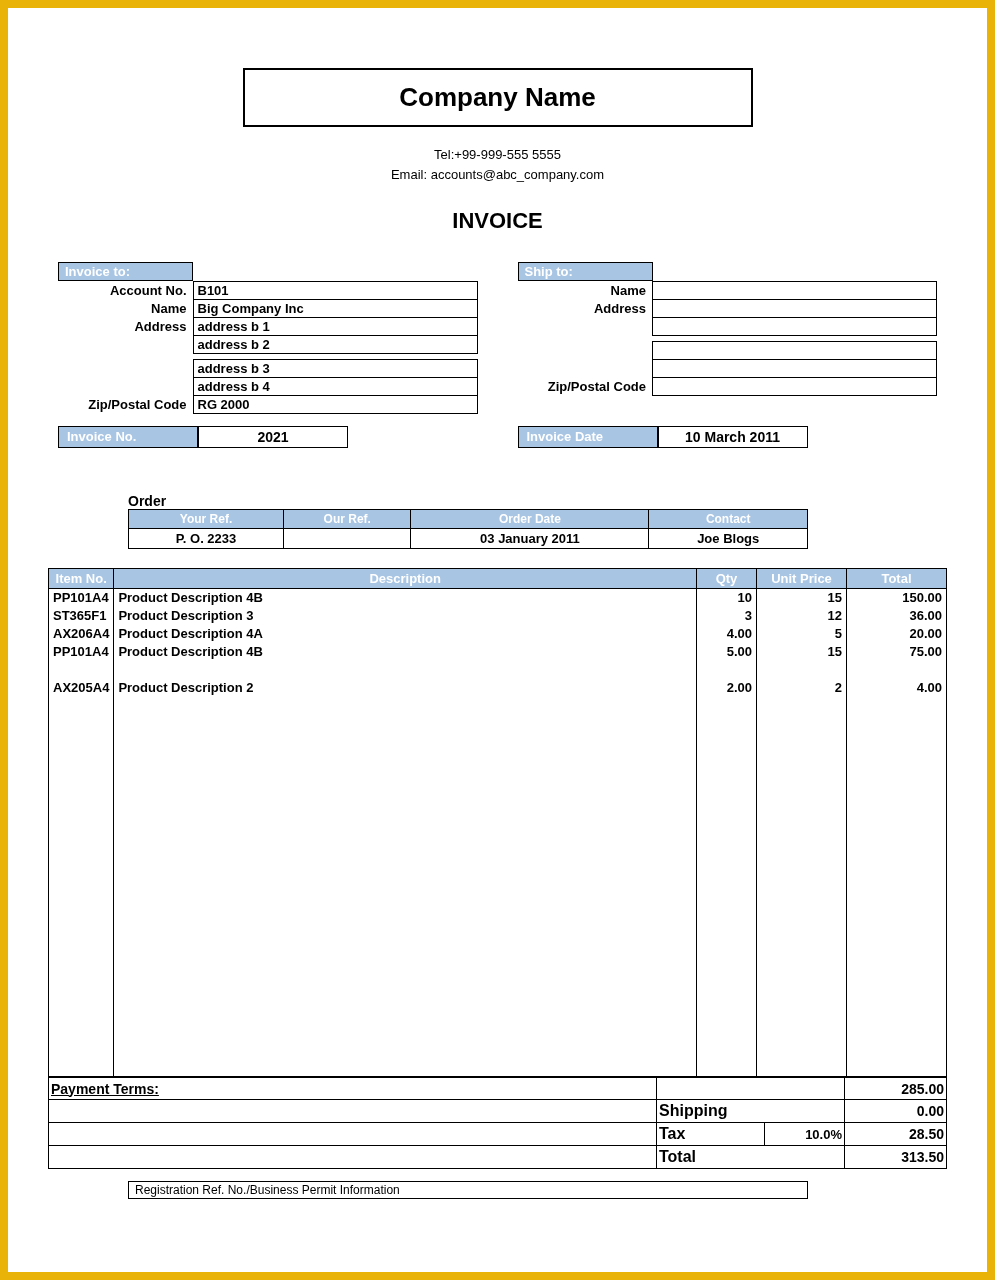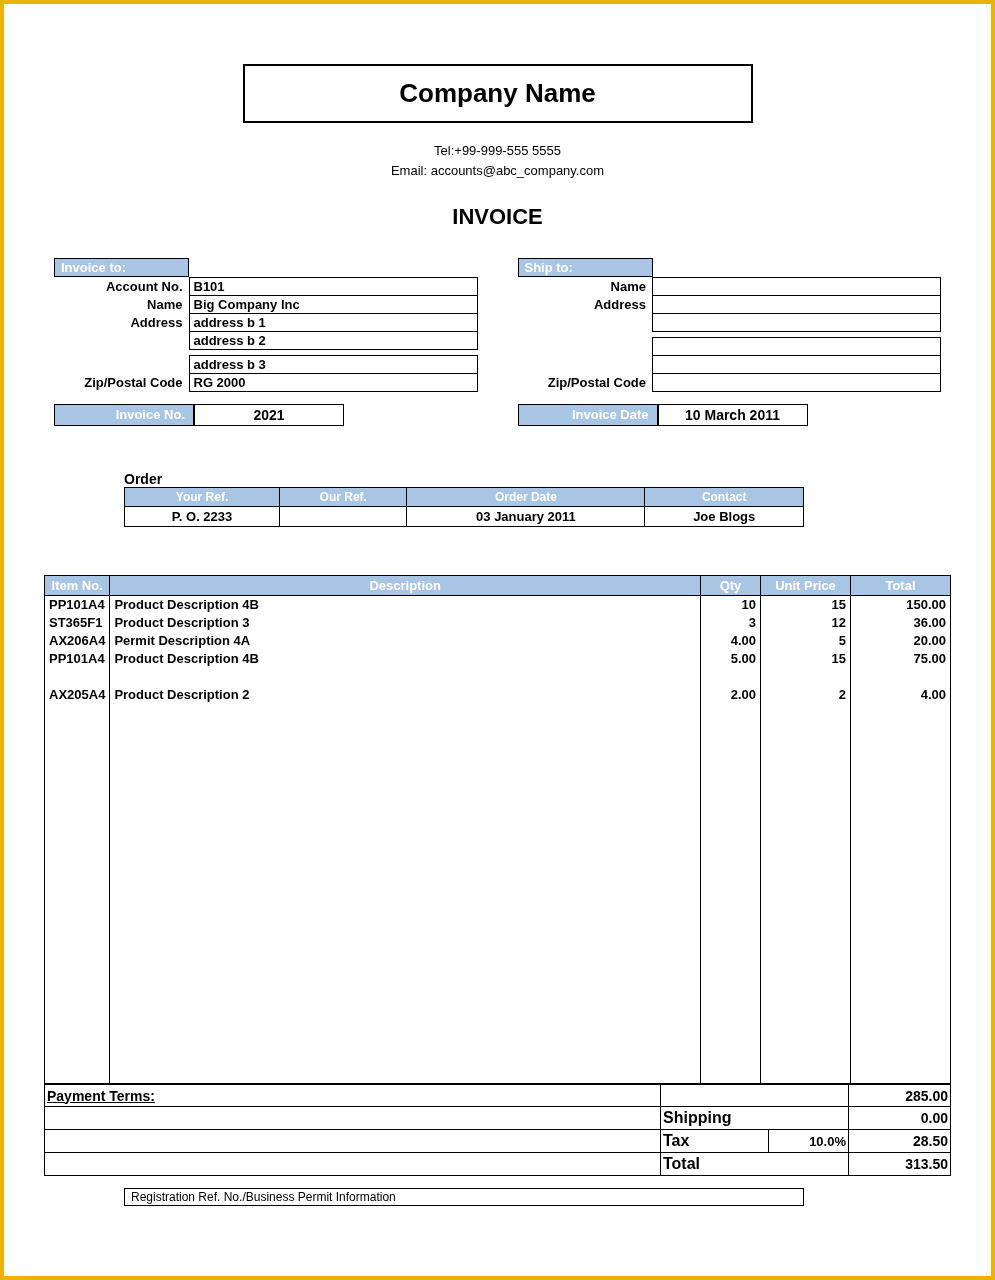--- a/index.html
+++ b/index.html
@@ -5,21 +5,21 @@
   * { box-sizing: border-box; }
   body {
     margin: 0;
     padding: 0;
     font-family: Arial, Helvetica, sans-serif;
     background: #fff;
   }
   .page {
     width: 995px;
     height: 1280px;
-    border: 4px solid #eab308;
+    border: 8px solid #eab308;
     padding: 40px 40px 20px 40px;
     position: relative;
   }
   .company-box {
     width: 510px;
     margin: 20px auto 18px auto;
     border: 2px solid #000;
     padding: 12px;
     text-align: center;
     font-size: 26px;
@@ -82,21 +82,21 @@
     padding: 0 10px;
     margin-top: 12px;
   }
   .inv-meta .meta-group { flex: 1; display: flex; }
   .meta-label {
     background: #a8c5e4;
     color: #fff;
     border: 1px solid #000;
     font-size: 13px;
     font-weight: bold;
-    text-align: right;
+    text-align: left;
     padding: 2px 8px;
     width: 140px;
   }
   .meta-value {
     border: 1px solid #000;
     font-size: 14px;
     font-weight: bold;
     text-align: center;
     padding: 2px 8px;
     width: 150px;
@@ -121,21 +121,21 @@
     border: 1px solid #000;
     font-size: 13px;
     font-weight: bold;
     text-align: center;
     padding: 2px 6px;
   }
 
   .items-table {
     border-collapse: collapse;
     width: 100%;
-    margin-top: 48px;
+    margin-top: 19px;
     padding-left: 36px;
   }
   .items-table th {
     background: #a8c5e4;
     color: #fff;
     border: 1px solid #000;
     font-size: 13px;
     padding: 2px 4px;
   }
   .items-table td {
@@ -216,20 +216,24 @@
               <td class="plain-label"></td>
             <td class="value-cell">address b 2</td>
             </tr>
         <tr>
               <td class="spacer"></td>
               <td class="spacer"></td>
             </tr>
         <tr>
               <td class="plain-label"></td>
             <td class="value-cell">address b 3</td>
+            </tr>
+        <tr>
+              <td class="plain-label"></td>
+            <td class="value-cell">address b 4</td>
             </tr>
         <tr>
               <td class="plain-label">Zip/Postal Code</td>
             <td class="value-cell">RG 2000</td>
             </tr>
       </tbody>
         </table>
     </div>
 
     <div class="party">
@@ -320,21 +324,21 @@
         </tr>
         <tr>
           <td>ST365F1</td>
           <td>Product Description 3</td>
           <td class="num">3</td>
           <td class="num">12</td>
           <td class="num">36.00</td>
         </tr>
         <tr>
           <td>AX206A4</td>
-          <td>Permit Description 4A</td>
+          <td>Product Description 4A</td>
           <td class="num">4.00</td>
           <td class="num">5</td>
           <td class="num">20.00</td>
         </tr>
         <tr>
           <td>PP101A4</td>
           <td>Product Description 4B</td>
           <td class="num">5.00</td>
           <td class="num">15</td>
           <td class="num">75.00</td>

